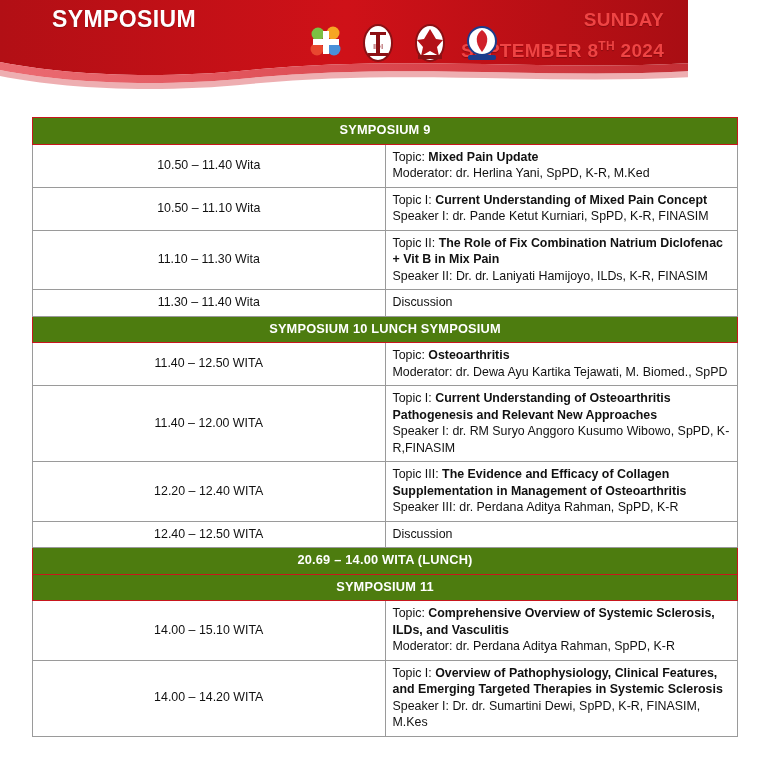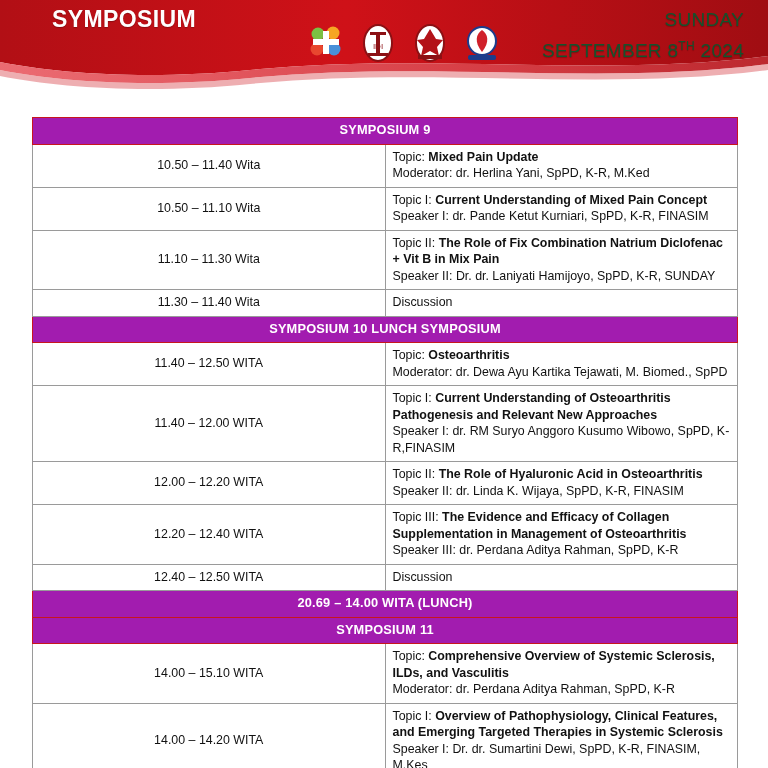--- a/index.html
+++ b/index.html
@@ -12,21 +12,21 @@
   .page {
     position: relative;
     width: 768px; height: 768px;
     overflow: hidden;
     background: #ffffff;
   }
 
   
   .header {
     position: relative;
-    width: 768px;
+    width: 688px;
     height: 92px;
     overflow: hidden;
   }
   .hdr-curve {
     position: absolute;
     left: 0; top: 0;
     width: 768px; height: 92px;
   }
   .hdr-title {
     position: absolute;
@@ -34,22 +34,22 @@
     color: #ffffff;
     font-weight: bold;
     font-size: 23px;
     line-height: 27px;
     letter-spacing: .4px;
     text-shadow: 0 1px 1px rgba(0,0,0,.25);
   }
   .hdr-date {
     position: absolute;
     right: 24px; top: 6px;
-    color: #14532d;
-    font-weight: normal;
+    color: #ef4444;
+    font-weight: bold;
     font-size: 19px;
     line-height: 27px;
     text-align: right;
     letter-spacing: .3px;
     text-shadow: 0 1px 1px rgba(0,0,0,.25);
   }
   .hdr-date sup { font-size: 12px; vertical-align: super; }
   .logos {
     position: absolute;
     left: 306px; top: 20px;
@@ -80,21 +80,21 @@
     vertical-align: middle;
   }
   td.time {
     width: 139px;
     text-align: center;
     white-space: nowrap;
     font-size: 12.6px;
   }
   td.detail { width: 567px; }
   tr.band td {
-    background: #a21caf;
+    background: #4d7c0f;
     color: #ffffff;
     font-weight: bold;
     text-align: center;
     font-size: 12.8px;
     letter-spacing: .2px;
     padding: 4px 6px 5px 6px;
     border: 1px solid #c8161d;
   }
   .lbl { font-weight: normal; }
   .bold { font-weight: bold; }
@@ -190,21 +190,21 @@
             <td class="time">10.50 – 11.10 Wita</td>
             <td class="detail">
               <span class="line"><span class="lbl">Topic I: </span><span class="bold">Current Understanding of Mixed Pain Concept</span></span>
               <span class="line"><span class="lbl">Speaker I: </span><span class="lbl">dr. Pande Ketut Kurniari, SpPD, K-R, FINASIM</span></span>
             </td>
           </tr>
           <tr>
             <td class="time">11.10 – 11.30 Wita</td>
             <td class="detail">
               <span class="line"><span class="lbl">Topic II: </span><span class="bold">The Role of Fix Combination Natrium Diclofenac + Vit B in Mix Pain</span></span>
-              <span class="line"><span class="lbl">Speaker II: </span><span class="lbl">Dr. dr. Laniyati Hamijoyo, SpPD, K-R, SUNDAY</span></span>
+              <span class="line"><span class="lbl">Speaker II: </span><span class="lbl">Dr. dr. Laniyati Hamijoyo, ILDs, K-R, FINASIM</span></span>
             </td>
           </tr>
           <tr>
             <td class="time">11.30 – 11.40 Wita</td>
             <td class="detail">
               <span class="line"><span class="lbl">Discussion</span></span>
             </td>
           </tr>
           <tr class="band">
             <td colspan="2">SYMPOSIUM 10 LUNCH SYMPOSIUM</td>
@@ -214,27 +214,20 @@
             <td class="detail">
               <span class="line"><span class="lbl">Topic: </span><span class="bold">Osteoarthritis</span></span>
               <span class="line"><span class="lbl">Moderator: </span><span class="lbl">dr. Dewa Ayu Kartika Tejawati, M. Biomed., SpPD</span></span>
             </td>
           </tr>
           <tr>
             <td class="time">11.40 – 12.00 WITA</td>
             <td class="detail">
               <span class="line"><span class="lbl">Topic I: </span><span class="bold">Current Understanding of Osteoarthritis Pathogenesis and Relevant New Approaches</span></span>
               <span class="line"><span class="lbl">Speaker I: </span><span class="lbl">dr. RM Suryo Anggoro Kusumo Wibowo, SpPD, K-R,FINASIM</span></span>
-            </td>
-          </tr>
-          <tr>
-            <td class="time">12.00 – 12.20 WITA</td>
-            <td class="detail">
-              <span class="line"><span class="lbl">Topic II: </span><span class="bold">The Role of  Hyaluronic Acid in Osteoarthritis</span></span>
-              <span class="line"><span class="lbl">Speaker II: </span><span class="lbl">dr. Linda K. Wijaya, SpPD, K-R, FINASIM</span></span>
             </td>
           </tr>
           <tr>
             <td class="time">12.20 – 12.40 WITA</td>
             <td class="detail">
               <span class="line"><span class="lbl">Topic III: </span><span class="bold">The Evidence and Efficacy of Collagen Supplementation in Management of Osteoarthritis</span></span>
               <span class="line"><span class="lbl">Speaker III: </span><span class="lbl">dr. Perdana Aditya Rahman, SpPD, K-R</span></span>
             </td>
           </tr>
           <tr>

